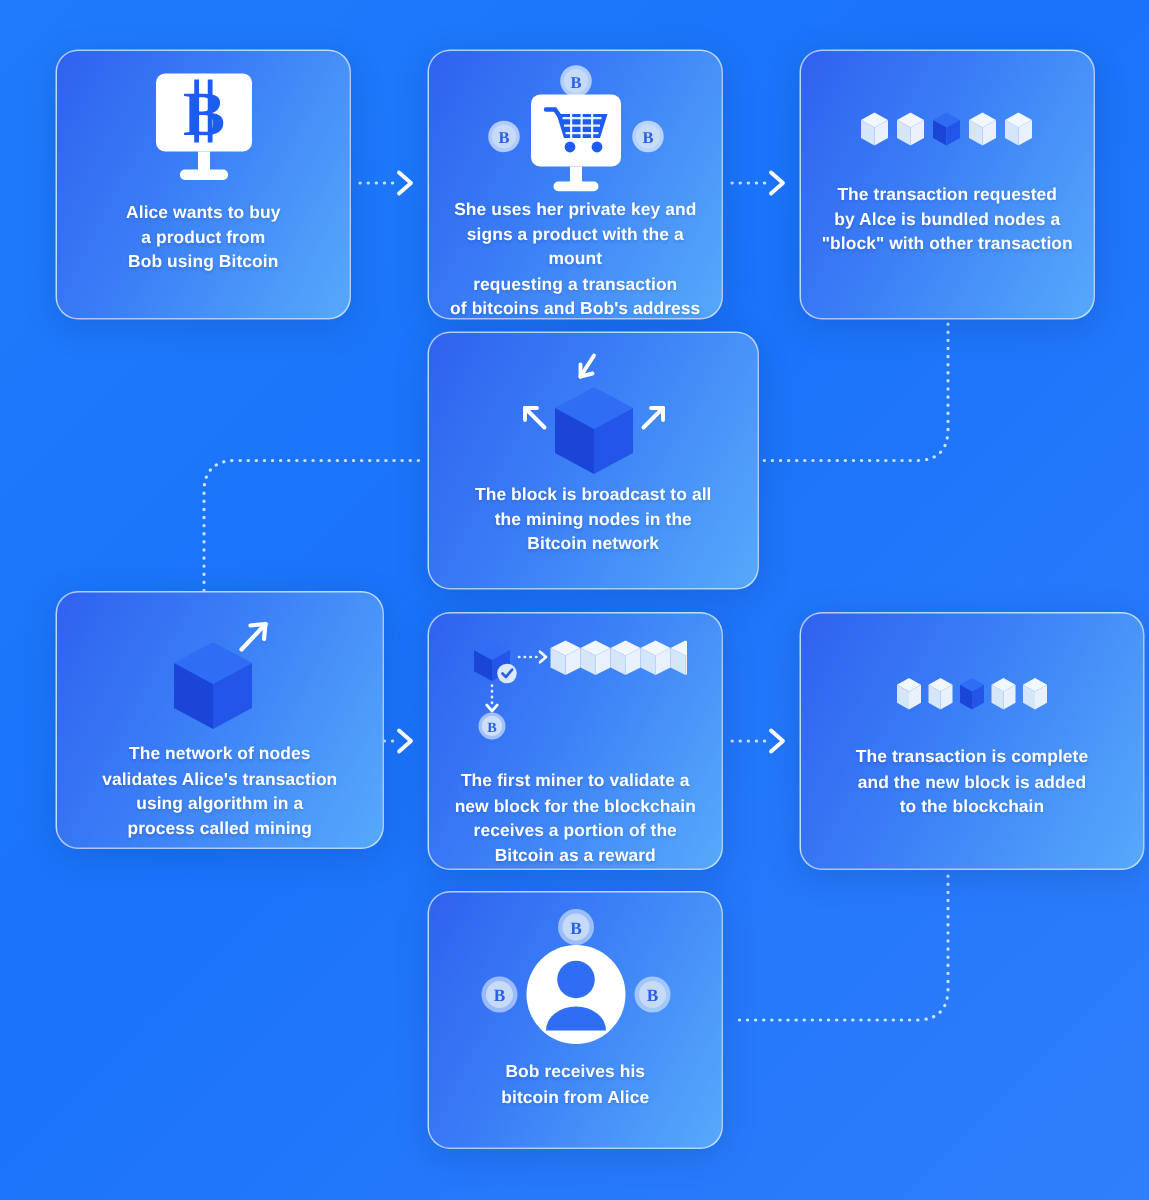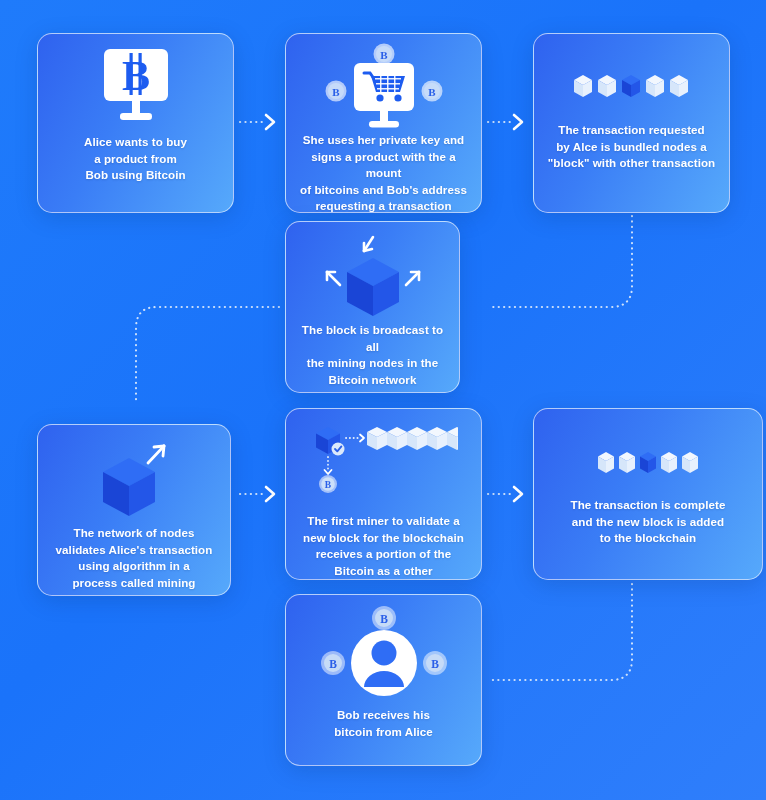--- a/index.html
+++ b/index.html
@@ -28,22 +28,22 @@
   }
   .art { width:100%; display:flex; align-items:center; justify-content:center; }
   .caption {
     color:#ffffff; text-align:center; font-size:11.6px; font-weight:700;
     line-height:16.6px; letter-spacing:.06px; padding:0 10px;
     text-shadow:0 1px 2px rgba(12,44,110,.22);
   }
   .c1 { left:37px;  top:33px;  width:197px; height:180px; }
   .c2 { left:285px; top:33px;  width:197px; height:180px; }
   .c3 { left:533px; top:33px;  width:197px; height:180px; }
-  .c4 { left:285px; top:221px; width:175px; height:172px; }
-  .c5 { left:37px;  top:424px; width:194px; height:172px; }
+  .c4 { left:285px; top:221px; width:221px; height:172px; }
+  .c5 { left:37px;  top:394px; width:219px; height:172px; }
   .c6 { left:285px; top:408px; width:197px; height:172px; }
   .c7 { left:533px; top:408px; width:230px; height:172px; }
   .c8 { left:285px; top:594px; width:197px; height:172px; }
 
   .c1 .art { height:96px; padding-top:14px; }
   .c1 .caption { margin-top:4px; }
   .c2 .art { height:94px; padding-top:12px; }
   .c2 .caption { margin-top:4px; }
   .c3 .art { height:84px; padding-top:24px; }
   .c3 .caption { margin-top:4px;text-align:center; }
@@ -152,22 +152,22 @@
           <rect x="64" y="33" width="1.5" height="16" fill="#ffffff" opacity=".9"></rect>
           <rect x="71" y="33" width="1.5" height="16" fill="#ffffff" opacity=".9"></rect>
           <circle cx="57" cy="55" r="3.6" fill="#1d5cf0"></circle>
           <circle cx="75" cy="55" r="3.6" fill="#1d5cf0"></circle>
         </g>
       </svg>
     </div>
     <div class="caption">
       <div>She uses her private key and</div>
       <div>signs a product with the a mount</div>
+      <div>requesting a transaction</div>
       <div>of bitcoins and Bob's address</div>
-      <div>requesting a transaction</div>
     </div>
   </div>
 
   <div class="card c3">
     <div class="art">
       <svg width="118" height="34" viewBox="0 0 118 34">
         <g>
           <path d="M10 4 L19 9 L10 14 L1 9 Z" fill="#f2f7fe"></path>
           <path d="M1 9 L10 14 L10 26 L1 21 Z" fill="#d6e6fa"></path>
           <path d="M19 9 L10 14 L10 26 L19 21 Z" fill="#e8f1fd"></path>
@@ -315,21 +315,21 @@
           <circle cx="18" cy="60" r="9" fill="#ffffff" opacity=".55"></circle>
           <circle cx="18" cy="60" r="6.8" fill="#cde0f9"></circle>
           <text x="18" y="64" text-anchor="middle" font-family="'Liberation Serif',serif" font-size="9.5" font-weight="bold" fill="#2a5fe8">B</text>
         </g>
       </svg>
     </div>
     <div class="caption">
       <div>The first miner to validate a</div>
       <div>new block for the blockchain</div>
       <div>receives a portion of the</div>
-      <div>Bitcoin as a other</div>
+      <div>Bitcoin as a reward</div>
     </div>
   </div>
 
   <div class="card c7">
     <div class="art">
       <svg width="102" height="32" viewBox="0 0 102 32">
         <g>
             <path d="M9 3 L17 7.5 L9 12 L1 7.5 Z" fill="#f2f7fe"></path>
             <path d="M1 7.5 L9 12 L9 24 L1 19.5 Z" fill="#d6e6fa"></path>
             <path d="M17 7.5 L9 12 L9 24 L17 19.5 Z" fill="#e8f1fd"></path>

